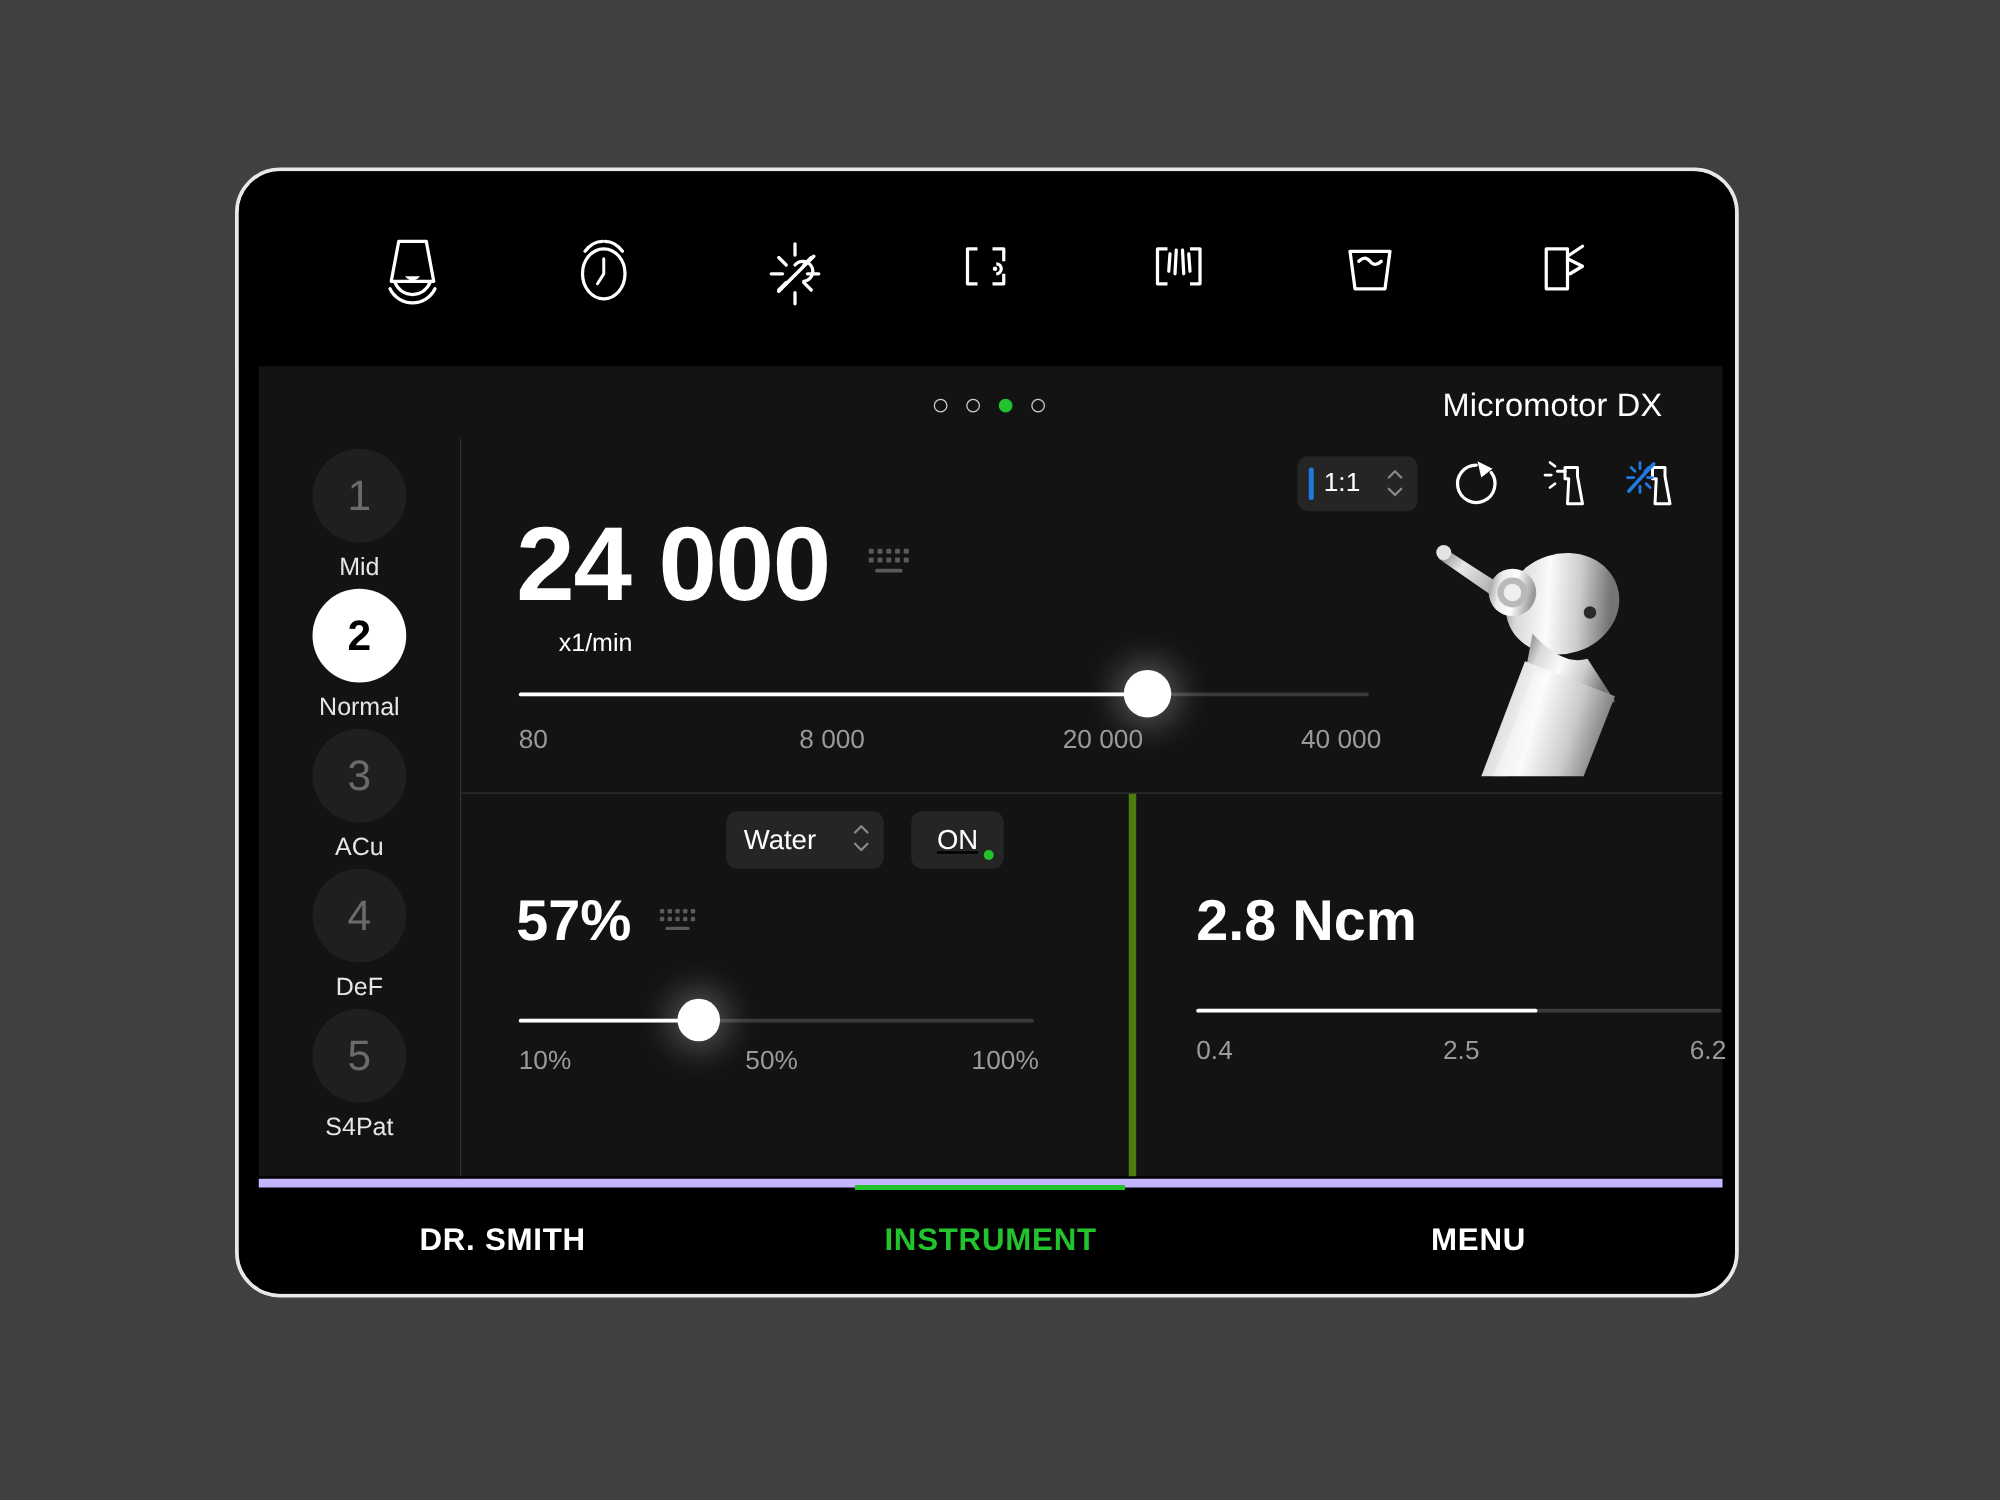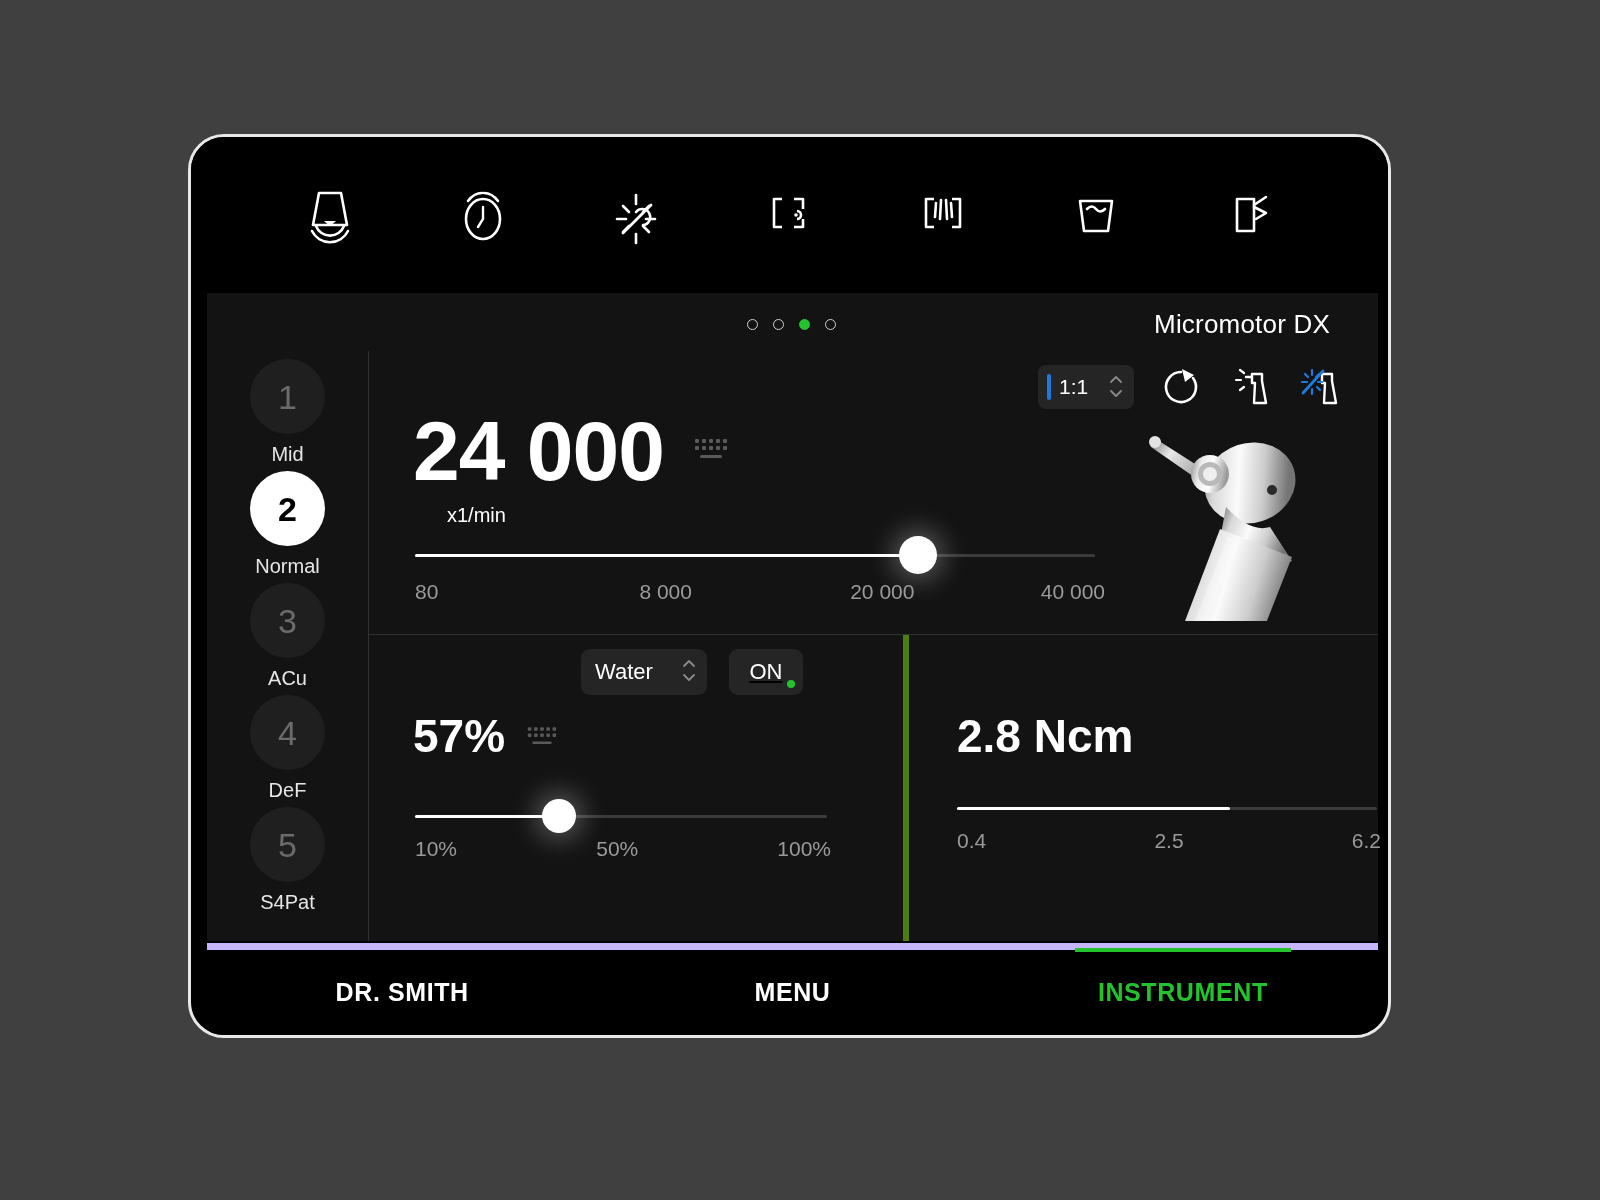--- a/index.html
+++ b/index.html
@@ -570,23 +570,23 @@
 
           </div>
         </div>
       </div>
     </div>
 
     <div class="bottomnav">
       <div class="nav-item">
         <span>DR. SMITH</span>
       </div>
-      <div class="nav-item">
-        <span>MENU</span>
-      </div>
       <div class="nav-item active">
         <span class="nav-indicator"></span>
         <span>INSTRUMENT</span>
       </div>
+      <div class="nav-item">
+        <span>MENU</span>
+      </div>
     </div>
 
   </div>
 </div>
 
 </body></html>

